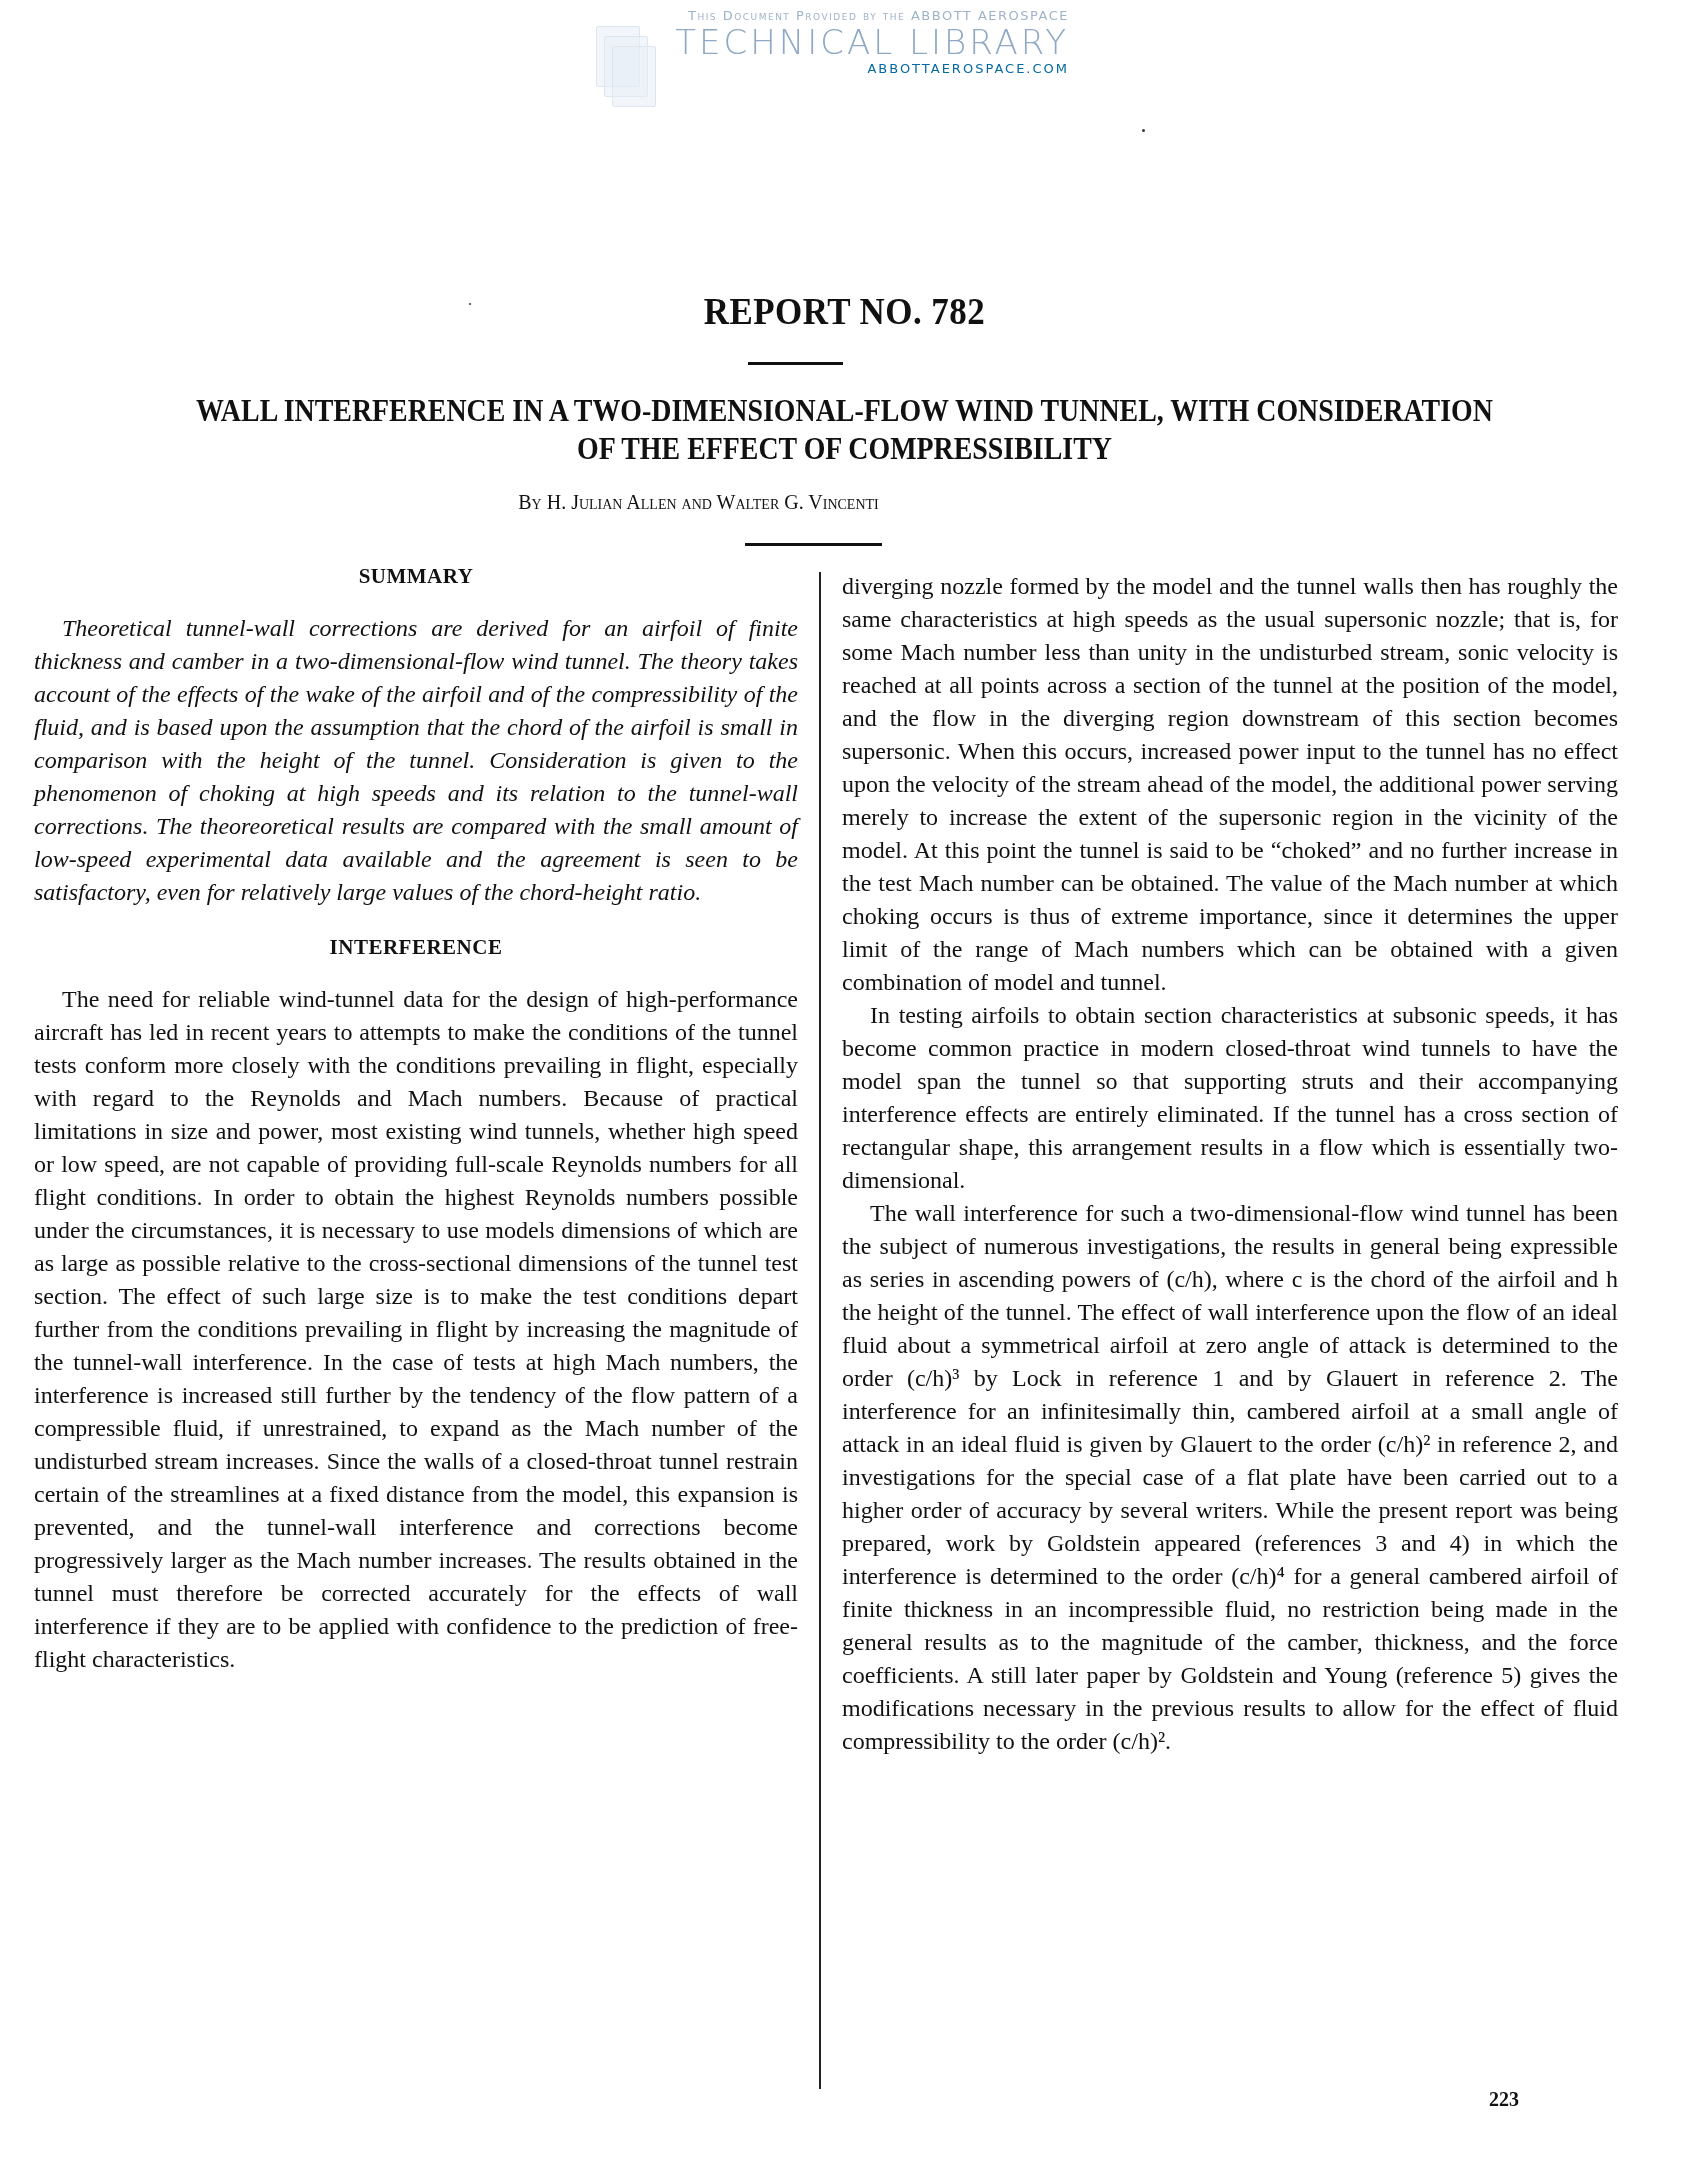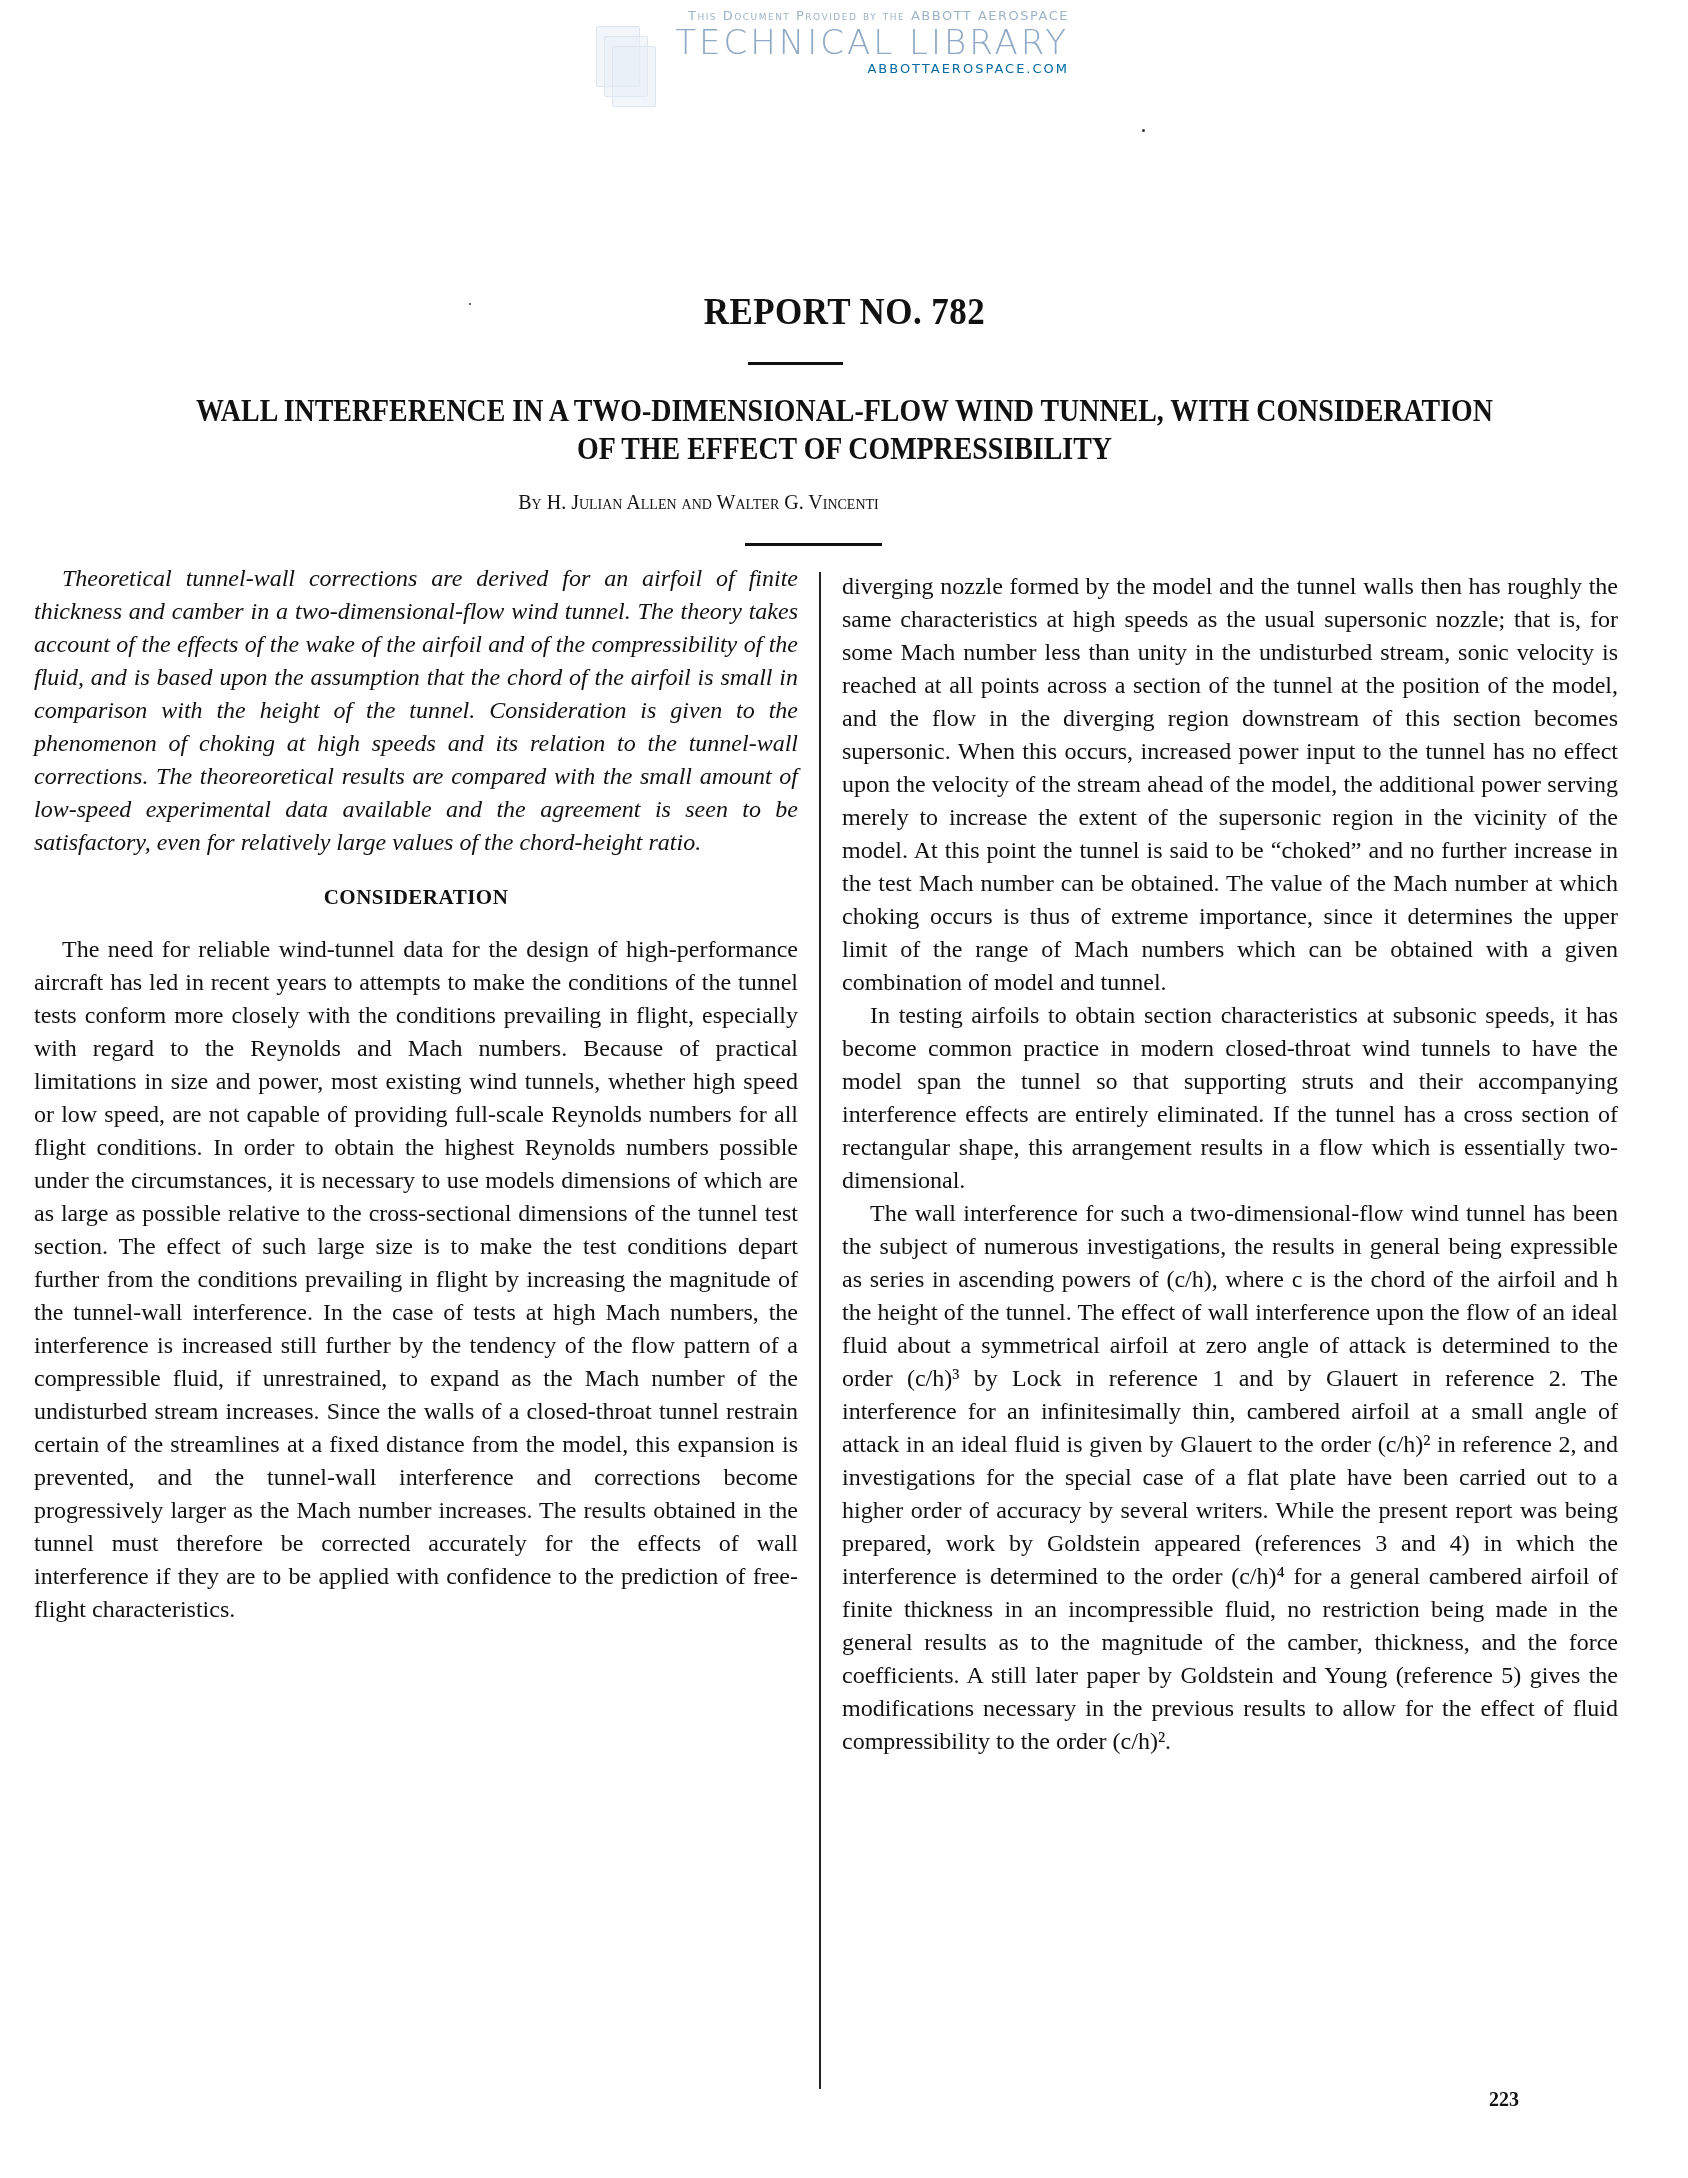--- a/index.html
+++ b/index.html
@@ -83,22 +83,23 @@
 <div class="speck" style="left:1142px;top:129px;width:3px;height:3px;"></div>
 <div class="speck" style="left:469px;top:303px;width:2px;height:2px;"></div>
 
 <div class="report-no">REPORT NO. 782</div>
 <div class="rule" style="left:748px;top:362px;width:95px;"></div>
 <div class="title">WALL INTERFERENCE IN A TWO-DIMENSIONAL-FLOW WIND TUNNEL, WITH CONSIDERATION OF THE EFFECT OF COMPRESSIBILITY</div>
 <div class="byline">By H. Julian Allen and Walter G. Vincenti</div>
 <div class="rule" style="left:745px;top:543px;width:137px;"></div>
 
 <div class="col col-left">
+  <div class="section-head">SUMMARY</div>
   <p class="summary">Theoretical tunnel-wall corrections are derived for an airfoil of finite thickness and camber in a two-dimensional-flow wind tunnel. The theory takes account of the effects of the wake of the airfoil and of the compressibility of the fluid, and is based upon the assumption that the chord of the airfoil is small in comparison with the height of the tunnel. Consideration is given to the phenomenon of choking at high speeds and its relation to the tunnel-wall corrections. The theoreoretical results are compared with the small amount of low-speed experimental data available and the agreement is seen to be satisfactory, even for relatively large values of the chord-height ratio.</p>
-  <div class="section-head">CONSIDERATION</div>
+  <div class="section-head">INTERFERENCE</div>
   <p>The need for reliable wind-tunnel data for the design of high-performance aircraft has led in recent years to attempts to make the conditions of the tunnel tests conform more closely with the conditions prevailing in flight, especially with regard to the Reynolds and Mach numbers. Because of practical limitations in size and power, most existing wind tunnels, whether high speed or low speed, are not capable of providing full-scale Reynolds numbers for all flight conditions. In order to obtain the highest Reynolds numbers possible under the circumstances, it is necessary to use models dimensions of which are as large as possible relative to the cross-sectional dimensions of the tunnel test section. The effect of such large size is to make the test conditions depart further from the conditions prevailing in flight by increasing the magnitude of the tunnel-wall interference. In the case of tests at high Mach numbers, the interference is increased still further by the tendency of the flow pattern of a compressible fluid, if unrestrained, to expand as the Mach number of the undisturbed stream increases. Since the walls of a closed-throat tunnel restrain certain of the streamlines at a fixed distance from the model, this expansion is prevented, and the tunnel-wall interference and corrections become progressively larger as the Mach number increases. The results obtained in the tunnel must therefore be corrected accurately for the effects of wall interference if they are to be applied with confidence to the prediction of free-flight characteristics.</p>
 </div>
 
 <div class="col-divider"></div>
 
 <div class="col col-right">
   <p style="text-indent:0;">diverging nozzle formed by the model and the tunnel walls then has roughly the same characteristics at high speeds as the usual supersonic nozzle; that is, for some Mach number less than unity in the undisturbed stream, sonic velocity is reached at all points across a section of the tunnel at the position of the model, and the flow in the diverging region downstream of this section becomes supersonic. When this occurs, increased power input to the tunnel has no effect upon the velocity of the stream ahead of the model, the additional power serving merely to increase the extent of the supersonic region in the vicinity of the model. At this point the tunnel is said to be “choked” and no further increase in the test Mach number can be obtained. The value of the Mach number at which choking occurs is thus of extreme importance, since it determines the upper limit of the range of Mach numbers which can be obtained with a given combination of model and tunnel.</p>
   <p>In testing airfoils to obtain section characteristics at subsonic speeds, it has become common practice in modern closed-throat wind tunnels to have the model span the tunnel so that supporting struts and their accompanying interference effects are entirely eliminated. If the tunnel has a cross section of rectangular shape, this arrangement results in a flow which is essentially two-dimensional.</p>
   <p>The wall interference for such a two-dimensional-flow wind tunnel has been the subject of numerous investigations, the results in general being expressible as series in ascending powers of (c/h), where c is the chord of the airfoil and h the height of the tunnel. The effect of wall interference upon the flow of an ideal fluid about a symmetrical airfoil at zero angle of attack is determined to the order (c/h)³ by Lock in reference 1 and by Glauert in reference 2. The interference for an infinitesimally thin, cambered airfoil at a small angle of attack in an ideal fluid is given by Glauert to the order (c/h)² in reference 2, and investigations for the special case of a flat plate have been carried out to a higher order of accuracy by several writers. While the present report was being prepared, work by Goldstein appeared (references 3 and 4) in which the interference is determined to the order (c/h)⁴ for a general cambered airfoil of finite thickness in an incompressible fluid, no restriction being made in the general results as to the magnitude of the camber, thickness, and the force coefficients. A still later paper by Goldstein and Young (reference 5) gives the modifications necessary in the previous results to allow for the effect of fluid compressibility to the order (c/h)².</p>
 </div>

